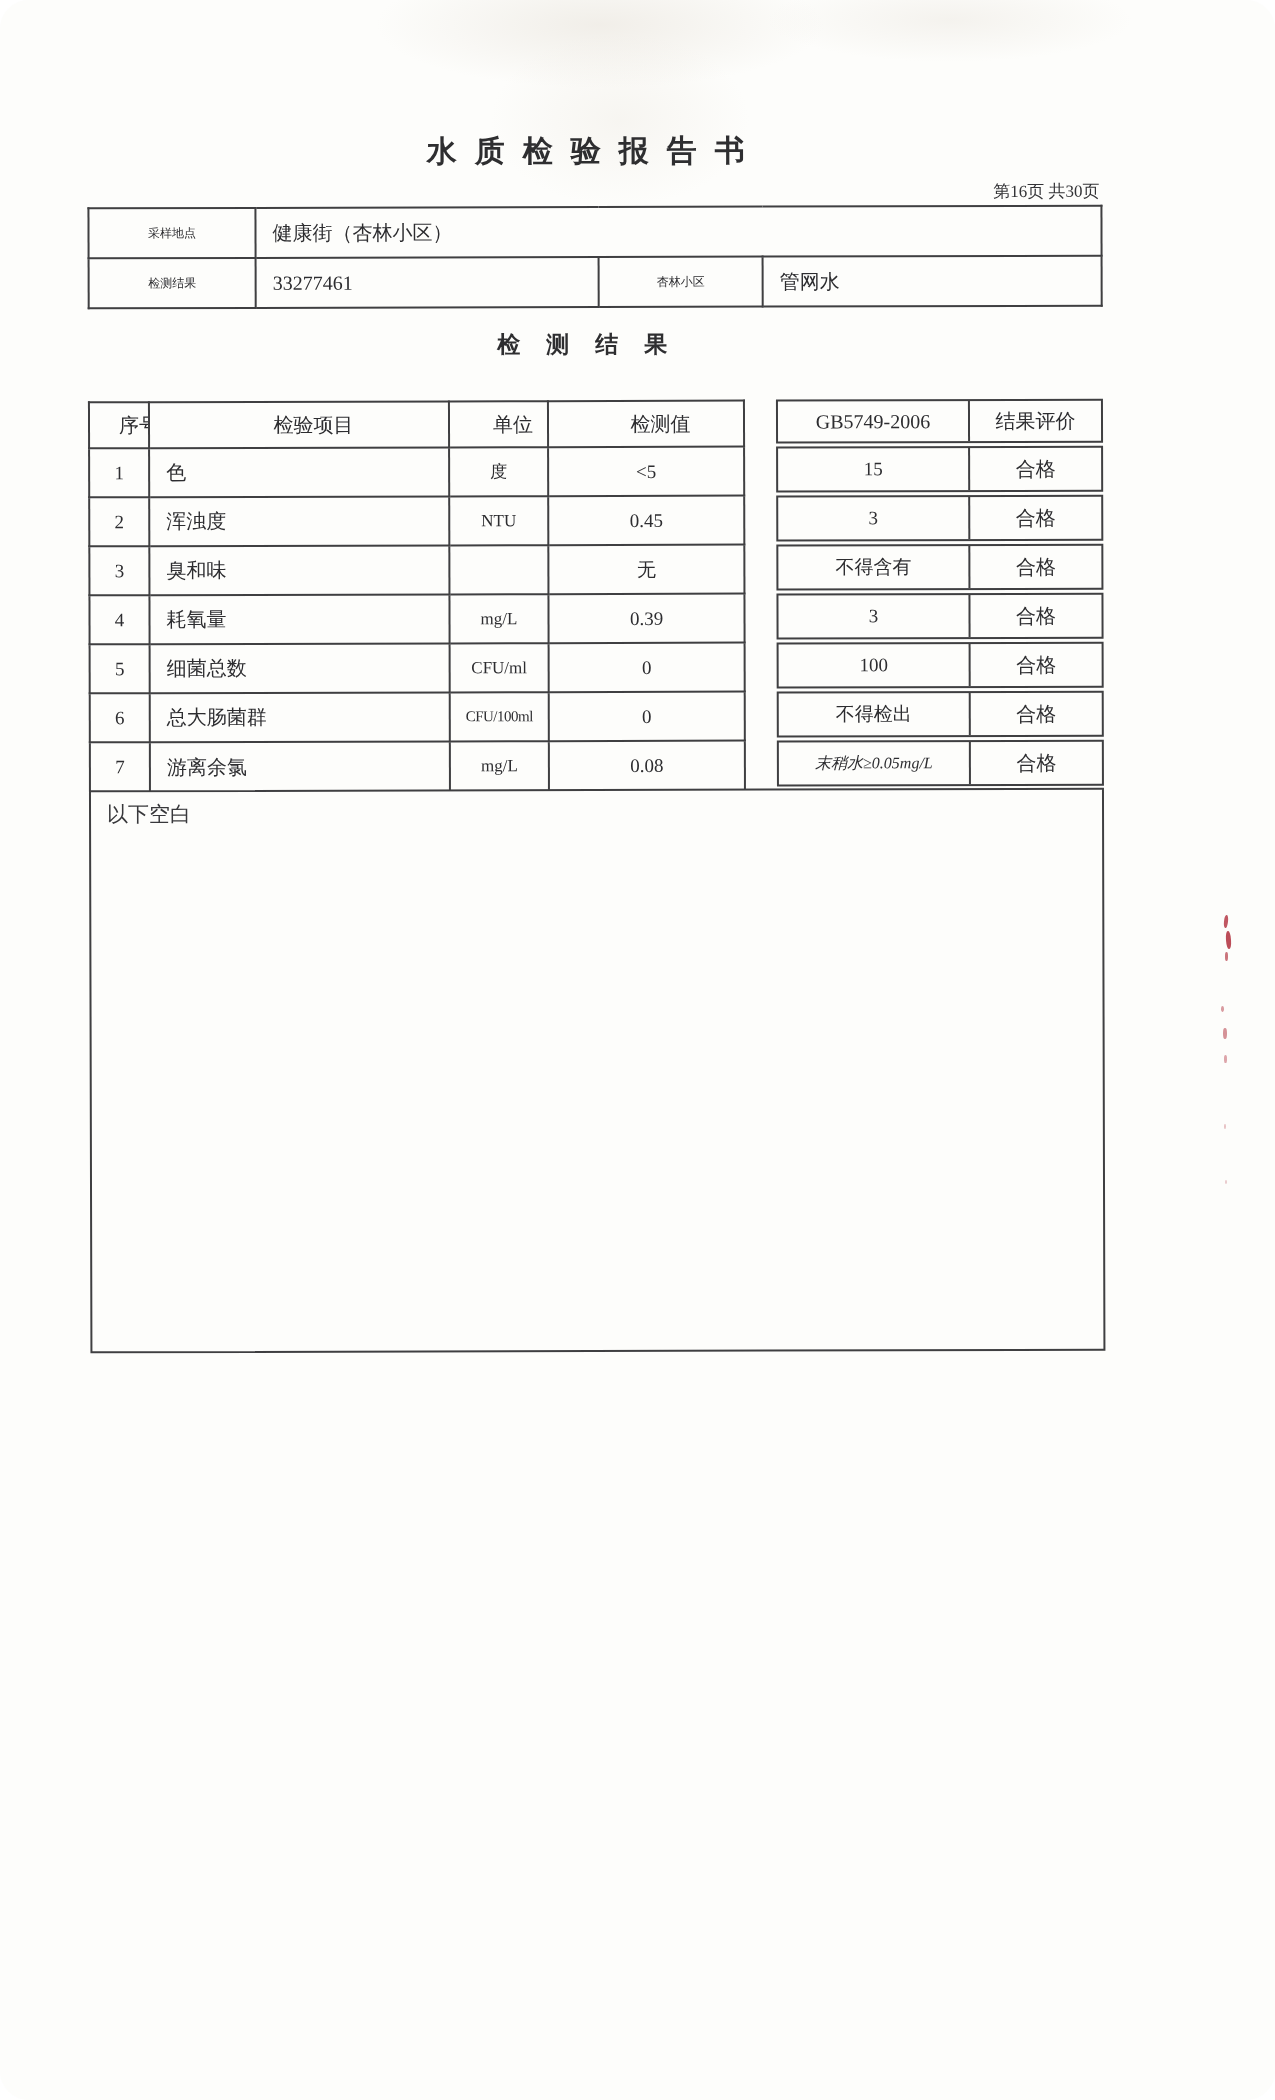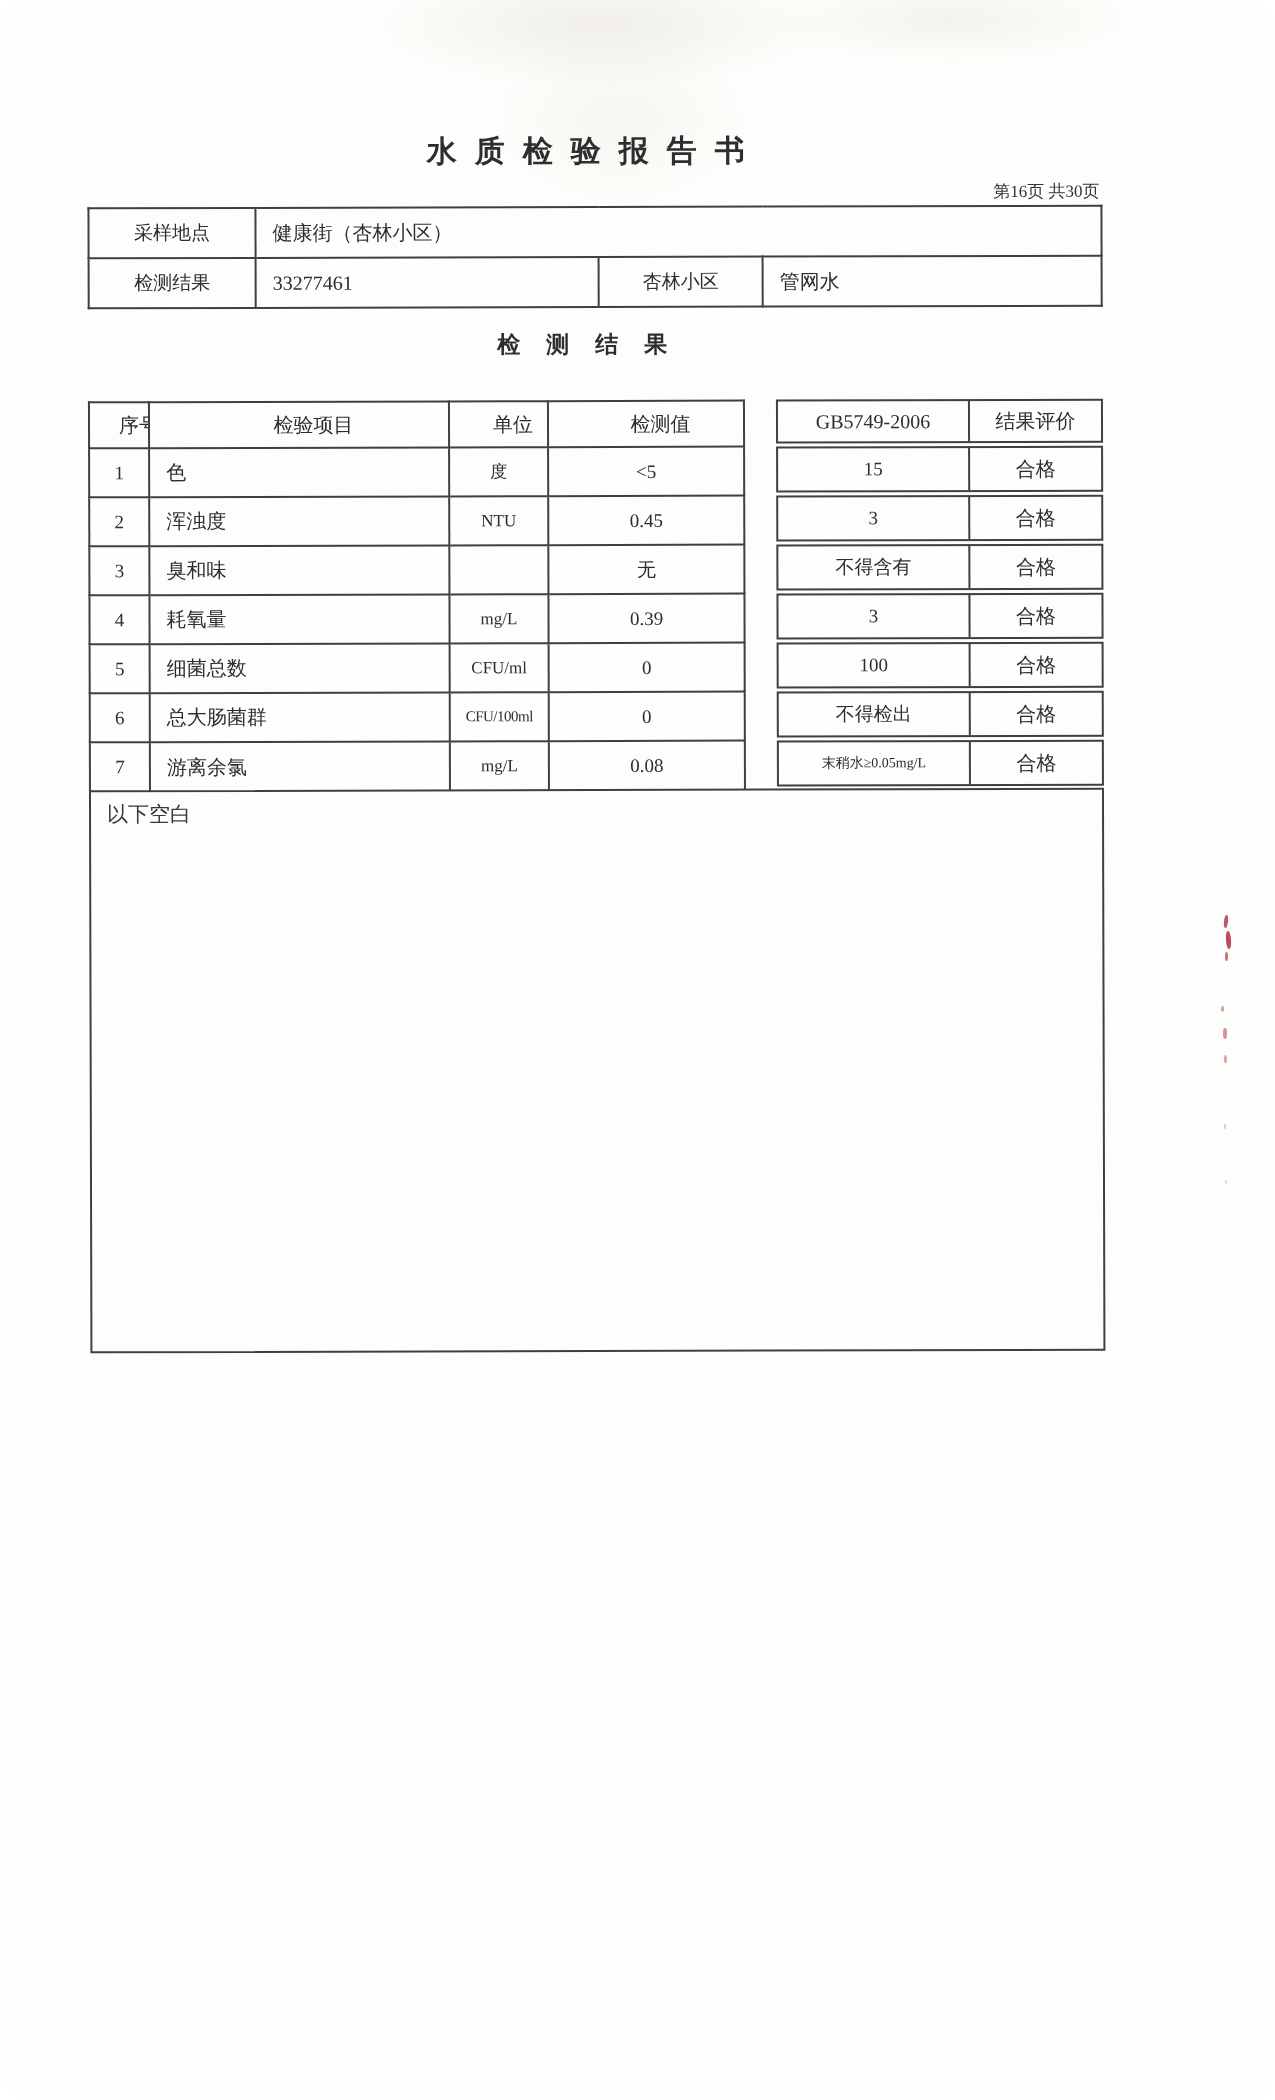--- a/index.html
+++ b/index.html
@@ -58,21 +58,21 @@
     overflow: hidden;
     white-space: nowrap;
   }
   .info-table {
     left: 88px; top: 206px;
     width: 1015px;
   }
   .info-table tr { height: 50px; }
   .info-table td.lbl {
     text-align: center;
-    font-size: 19px;
+    font-size: 12px;
   }
   .info-table td.val {
     font-size: 20px;
     padding-left: 16px;
   }
   .section-title {
     position: absolute;
     left: 0;
     top: 329px;
     width: 1191px;
@@ -122,21 +122,21 @@
     font-size: 19px;
     white-space: nowrap;
   }
   .rbox.hdr .std { font-size: 20px; }
   .rbox .res {
     flex: 1;
     display: flex; align-items: center; justify-content: center;
     font-size: 20px;
     white-space: nowrap;
   }
-  .rbox .std.long { font-size: 14px; }
+  .rbox .std.long { font-size: 16px; font-style: italic; }
   .blank-box {
     position: absolute;
     box-sizing: border-box;
     left: 88px; top: 789px;
     width: 1015px; height: 563px;
     border: 2px solid #3f3f41;
   }
   .blank-box .blank-label {
     position: absolute;
     left: 16px; top: 8px;

